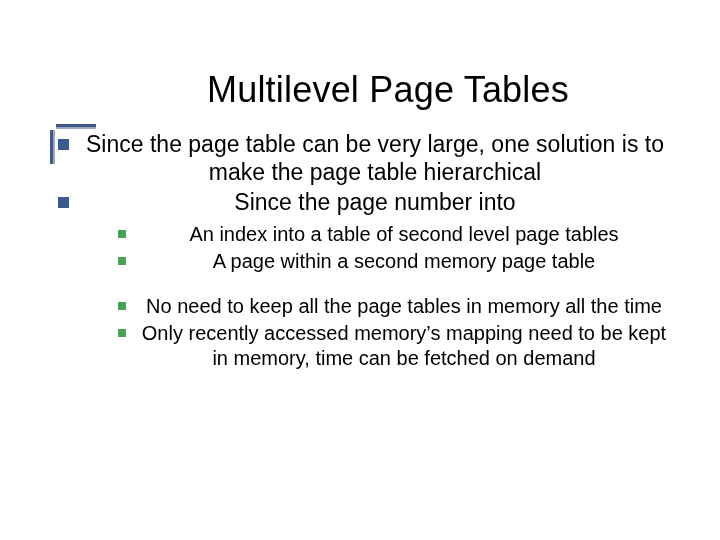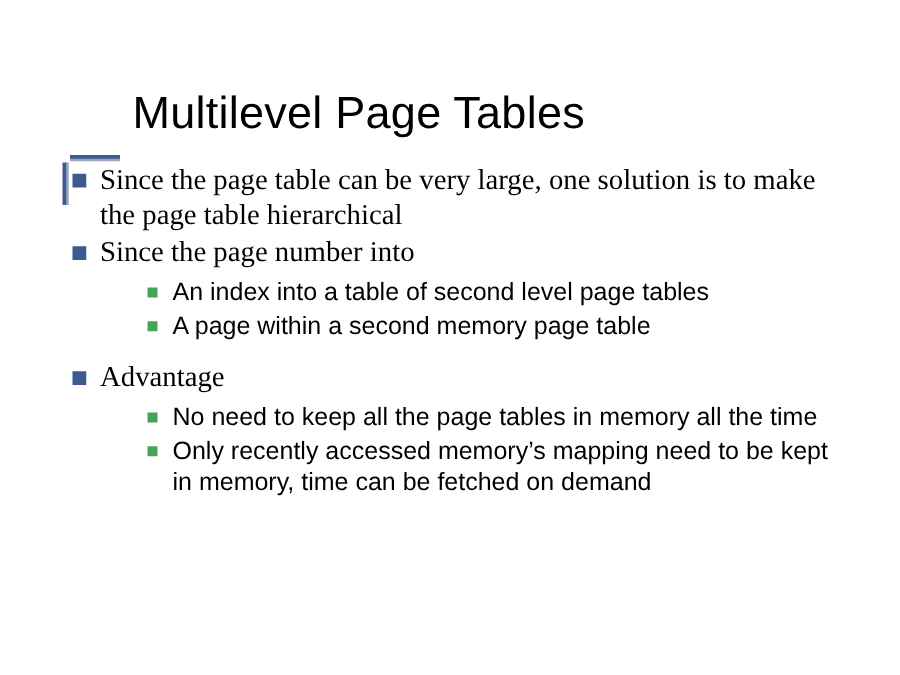--- a/index.html
+++ b/index.html
@@ -11,20 +11,21 @@
     font-family: Verdana, Geneva, sans-serif;
     color: #000;
     overflow: hidden;
   }
   .slide {
     position: relative;
     width: 720px;
     height: 424px;
     box-sizing: border-box;
     padding: 70px 50px 28px 58px;
+    text-align: center;
   }
   .title-wrap {
     position: relative;
     margin-left: 48px;
     margin-bottom: 20px;
   }
   .title {
     font-size: 36px;
     font-weight: 400;
     letter-spacing: 0.2px;
@@ -58,21 +59,20 @@
     box-shadow: 2px 0 0 #9aa7bf;
   }
   .body {
     font-size: 23px;
     line-height: 1.22;
   }
   .l1 {
     position: relative;
     padding-left: 22px;
     margin: 0 0 2px 0;
-    font-family: Liberation Serif, serif;
   }
   .l1 .b1 {
     position: absolute;
     left: 0;
     top: 9px;
     width: 11px;
     height: 11px;
     background: #3b5a8e;
   }
   .sub {
@@ -127,24 +127,20 @@
         <span>An index into a table of second level page tables</span>
       </div>
       <div class="l2">
         <span class="b2"></span>
         <span>A page within a second memory page table</span>
       </div>
     </div>
 
     <div class="gap1"></div>
 
-    <div class="l1">
-      <span class="b1"></span>
-      <span>Advantage</span>
-    </div>
 
     <div class="sub">
       <div class="l2">
         <span class="b2"></span>
         <span>No need to keep all the page tables in memory all the time</span>
       </div>
       <div class="l2">
         <span class="b2"></span>
         <span>Only recently accessed memory’s mapping need to be kept in memory, time can be fetched on demand</span>
       </div>

